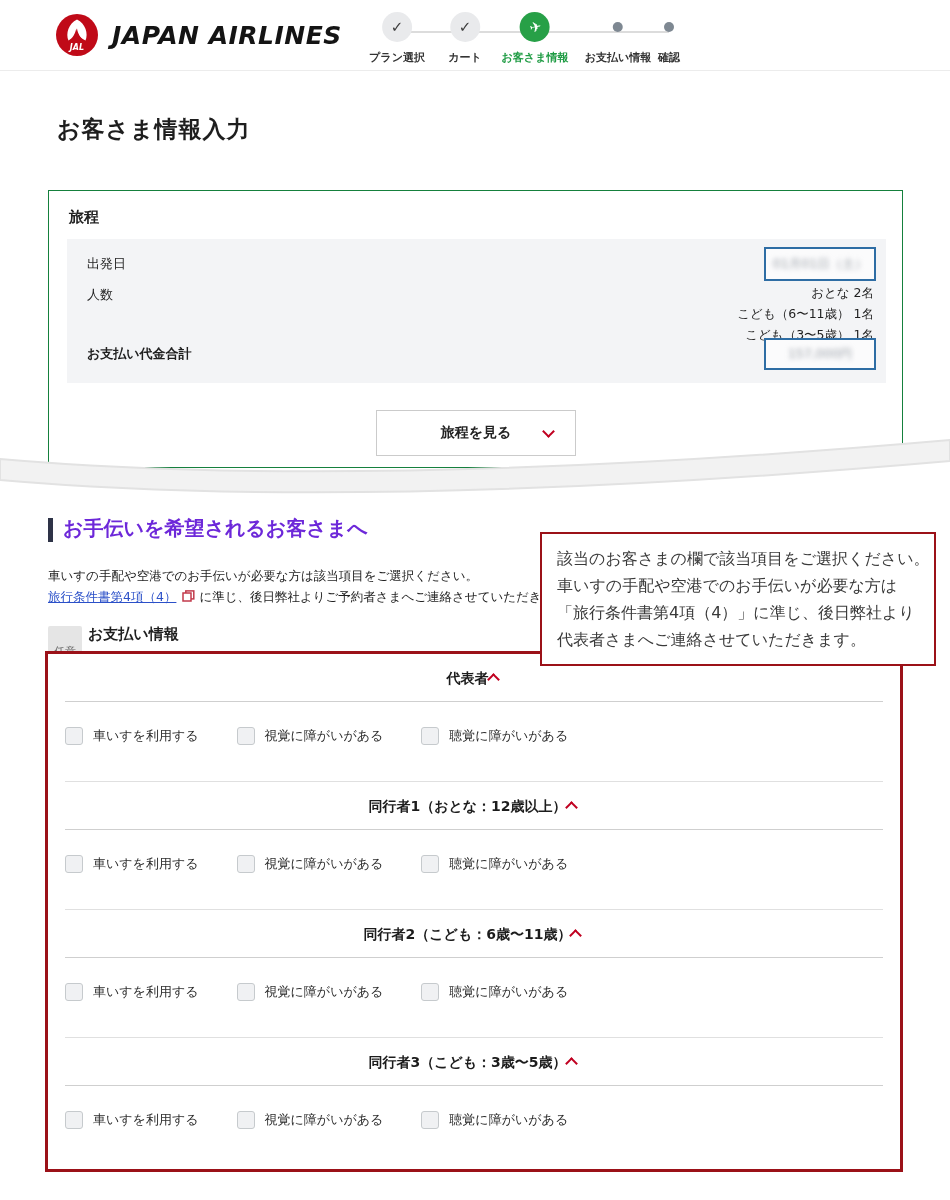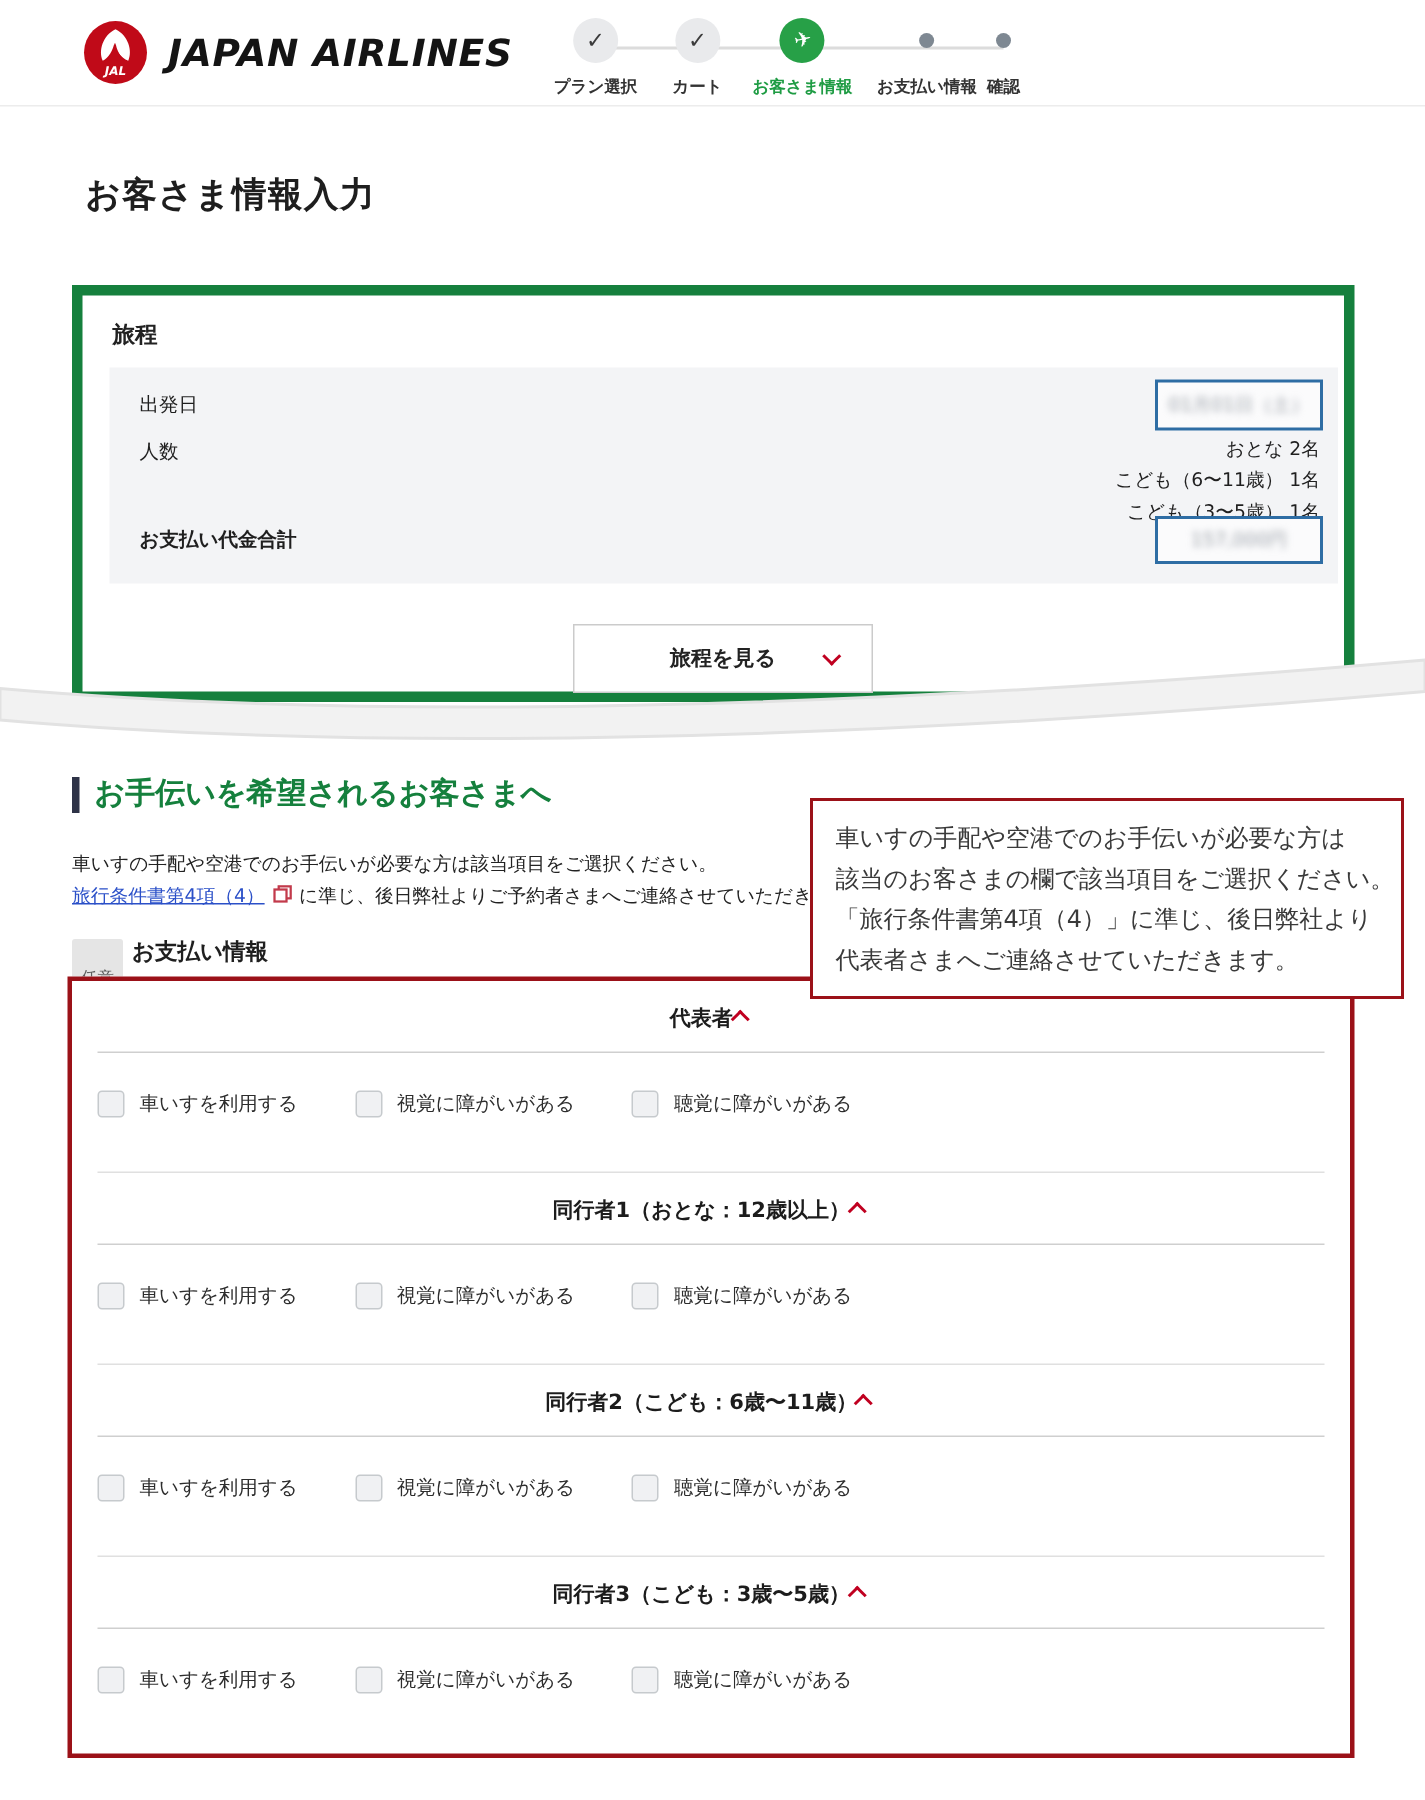--- a/index.html
+++ b/index.html
@@ -20,39 +20,39 @@
   .step.active .mark { width:30px; height:30px; border-radius:50%; background:#27a047; color:#fff; font-size:14px; line-height:30px; }
   .plane { display:inline-block; transform:rotate(-12deg); }
   .step.pending .mark { width:10px; height:10px; border-radius:50%; background:#7e8892; }
   .step .lbl { margin-top:4px; font-size:11px; font-weight:bold; color:#333; white-space:nowrap; }
   .step.active .lbl { color:#1f9c44; }
 
   
   .page-title { position:absolute; left:57px; top:114px; font-size:23px; font-weight:bold; color:#1e1e1e; letter-spacing:1px; }
 
   
-  .itinerary-card { position:absolute; left:48px; top:190px; width:855px; height:278px; border:7px solid #15803d; background:#fff; }
+  .itinerary-card { position:absolute; left:48px; top:190px; width:855px; height:278px; border:1px solid #15803d; background:#fff; }
   .itin-heading { position:absolute; left:20px; top:17px; font-size:15px; font-weight:bold; color:#222; }
   .itin-panel { position:absolute; left:18px; top:48px; width:819px; height:144px; background:#f3f4f6; }
   .itin-panel .flabel { position:absolute; left:20px; font-size:13px; color:#1f1f1f; }
   .lbl-dep { top:16px; } .lbl-people { top:47px; } .lbl-total { top:106px; font-weight:bold;text-align:center; }
   .box-blur { position:absolute; right:10px; border:2px solid #2e6da4; background:#fbfbfc; display:flex; align-items:center; justify-content:center; }
   .box-dep { top:8px; width:112px; height:34px; }
   .box-total { top:99px; width:112px; height:32px; }
   .blur-text { filter:blur(2.5px); color:#9aa0a8; font-size:12.5px; white-space:nowrap; }
   .people-stack { position:absolute; right:12px; top:43px; text-align:right; font-size:12.5px; line-height:21px; color:#1f1f1f; }
   .view-btn { position:absolute; left:327px; top:219px; width:200px; height:46px; background:#fff; border:1px solid #cbcbcb; font-size:14px; font-weight:bold; color:#222; display:flex; align-items:center; justify-content:center; cursor:pointer; }
   .chev-down { position:absolute; right:22px; top:16px; width:9px; height:9px; border-right:2px solid #c00020; border-bottom:2px solid #c00020; transform:rotate(45deg); }
 
   
   .wave { position:absolute; left:0; top:430px; width:950px; height:88px; pointer-events:none; }
 
   
   .assist-bar { position:absolute; left:48px; top:518px; width:5px; height:24px; background:#2e3347; }
-  .assist-title { position:absolute; left:63px; top:515px; font-size:20px; font-weight:600; color:#15803d; }
+  .assist-title { position:absolute; left:63px; top:515px; font-size:20px; font-weight:600; color:#6d28d9; }
   .assist-desc { position:absolute; left:48px; top:565px; font-size:12.5px; line-height:21px; color:#222; white-space:nowrap; }
   .link { color:#2b50c8; text-decoration:underline; cursor:pointer; }
   .ext-icon { display:inline-block; vertical-align:-1px; margin:0 4px 0 6px; }
   .badge { position:absolute; left:48px; top:626px; font-size:11px; color:#5f5f5f; background:#e5e5e5; padding:18px 6px; border-radius:2px; }
   .support-label { position:absolute; left:88px; top:625px; font-size:15px; font-weight:bold; color:#1f1f1f; }
 
   
   .support-rect { position:absolute; left:45px; top:651px; width:858px; height:521px; border:3px solid #9b1118; background:#fff; overflow:hidden; }
   .sections { position:absolute; left:17px; right:17px; top:0; }
   .sec { padding:16px 0 36px; }
@@ -248,19 +248,19 @@
             <div class="opt">
               <div class="cb"></div>
               <div class="opt-lbl">聴覚に障がいがある</div>
             </div>
           </div>
         </div>
       </div>
   </div>
 
   <div class="annotation">
+    <div>該当のお客さまの欄で該当項目をご選択ください。</div>
     <div>車いすの手配や空港でのお手伝いが必要な方は</div>
-    <div>該当のお客さまの欄で該当項目をご選択ください。</div>
     <div>「旅行条件書第4項（4）」に準じ、後日弊社より</div>
     <div>代表者さまへご連絡させていただきます。</div>
   </div>
 
 </div>
 
 </body></html>

